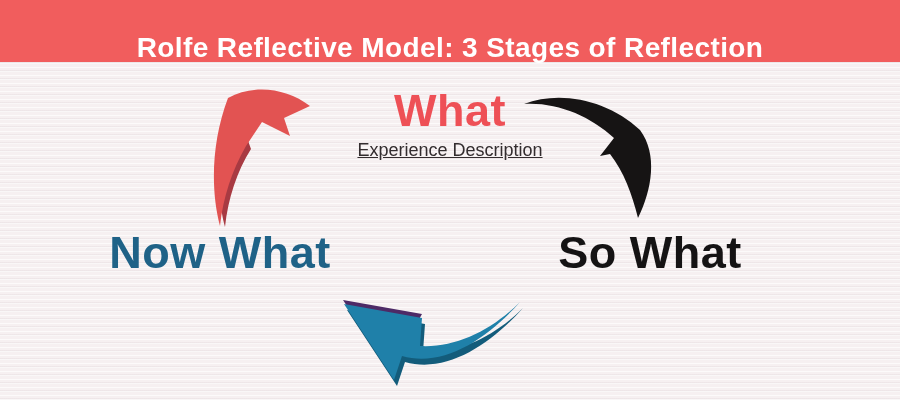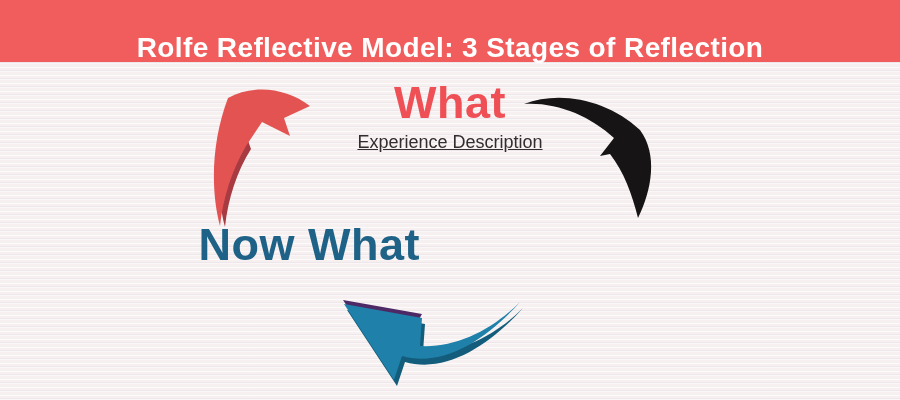--- a/index.html
+++ b/index.html
@@ -13,28 +13,28 @@
   }
   .titlebar{
     position:absolute;top:0;left:0;right:0;height:62px;background:#f15d5d;
     display:flex;align-items:flex-end;justify-content:center;
   }
   .titlebar h1{
     margin:0;color:#ffffff;font-size:28px;font-weight:bold;letter-spacing:0.4px;
     line-height:1;white-space:nowrap;
   }
   .stage{position:absolute;text-align:center;}
-  .stage h2{margin:0;font-size:45px;font-weight:bold;line-height:1;letter-spacing:0.5px;}
+  .stage h2{margin:8px;font-size:45px;font-weight:bold;line-height:1;letter-spacing:0.5px;}
   .stage p{margin:8px 0 0;font-size:18px;color:#332d2f;line-height:1;white-space:nowrap;text-decoration:underline;}
   .stage-what{left:250px;top:80px;width:400px;}
   .stage-what h2{color:#ee5056;}
   .stage-so{left:450px;top:222px;width:400px;}
   .stage-so h2{color:#151314;}
   .stage-now{left:20px;top:222px;width:400px;}
-  .stage-now h2{color:#1f6287;text-align:right;}
+  .stage-now h2{color:#1f6287;}
   .arrow{position:absolute;}
   .arrow-red{left:206px;top:84px;width:112px;height:145px;}
   .arrow-black{left:512px;top:90px;width:155px;height:140px;}
   .arrow-blue{left:336px;top:294px;width:195px;height:92px;}
 </style>
 </head>
 <body>
 
 <div class="poster">
 
@@ -58,20 +58,21 @@
       <path d="M187,14 C159,42 123,60 87,58 L89,30 L11,16 L61,92 L69,68 C111,80 155,50 187,14 Z" fill="#135c7b"></path>
       <path d="M184,8 C156,36 120,54 84,52 L86,24 L8,10 L58,86 L66,62 C108,74 152,44 184,8 Z" fill="#1f80a9"></path>
     </svg>
 
     <section class="stage stage-what">
       <h2>What</h2>
       <p>Experience Description</p>
     </section>
 
     <section class="stage stage-so">
+      <h2>So What</h2>
     </section>
 
     <section class="stage stage-now">
       <h2>Now What</h2>
     </section>
 
   </main>
 </div>
 
 </body></html>

